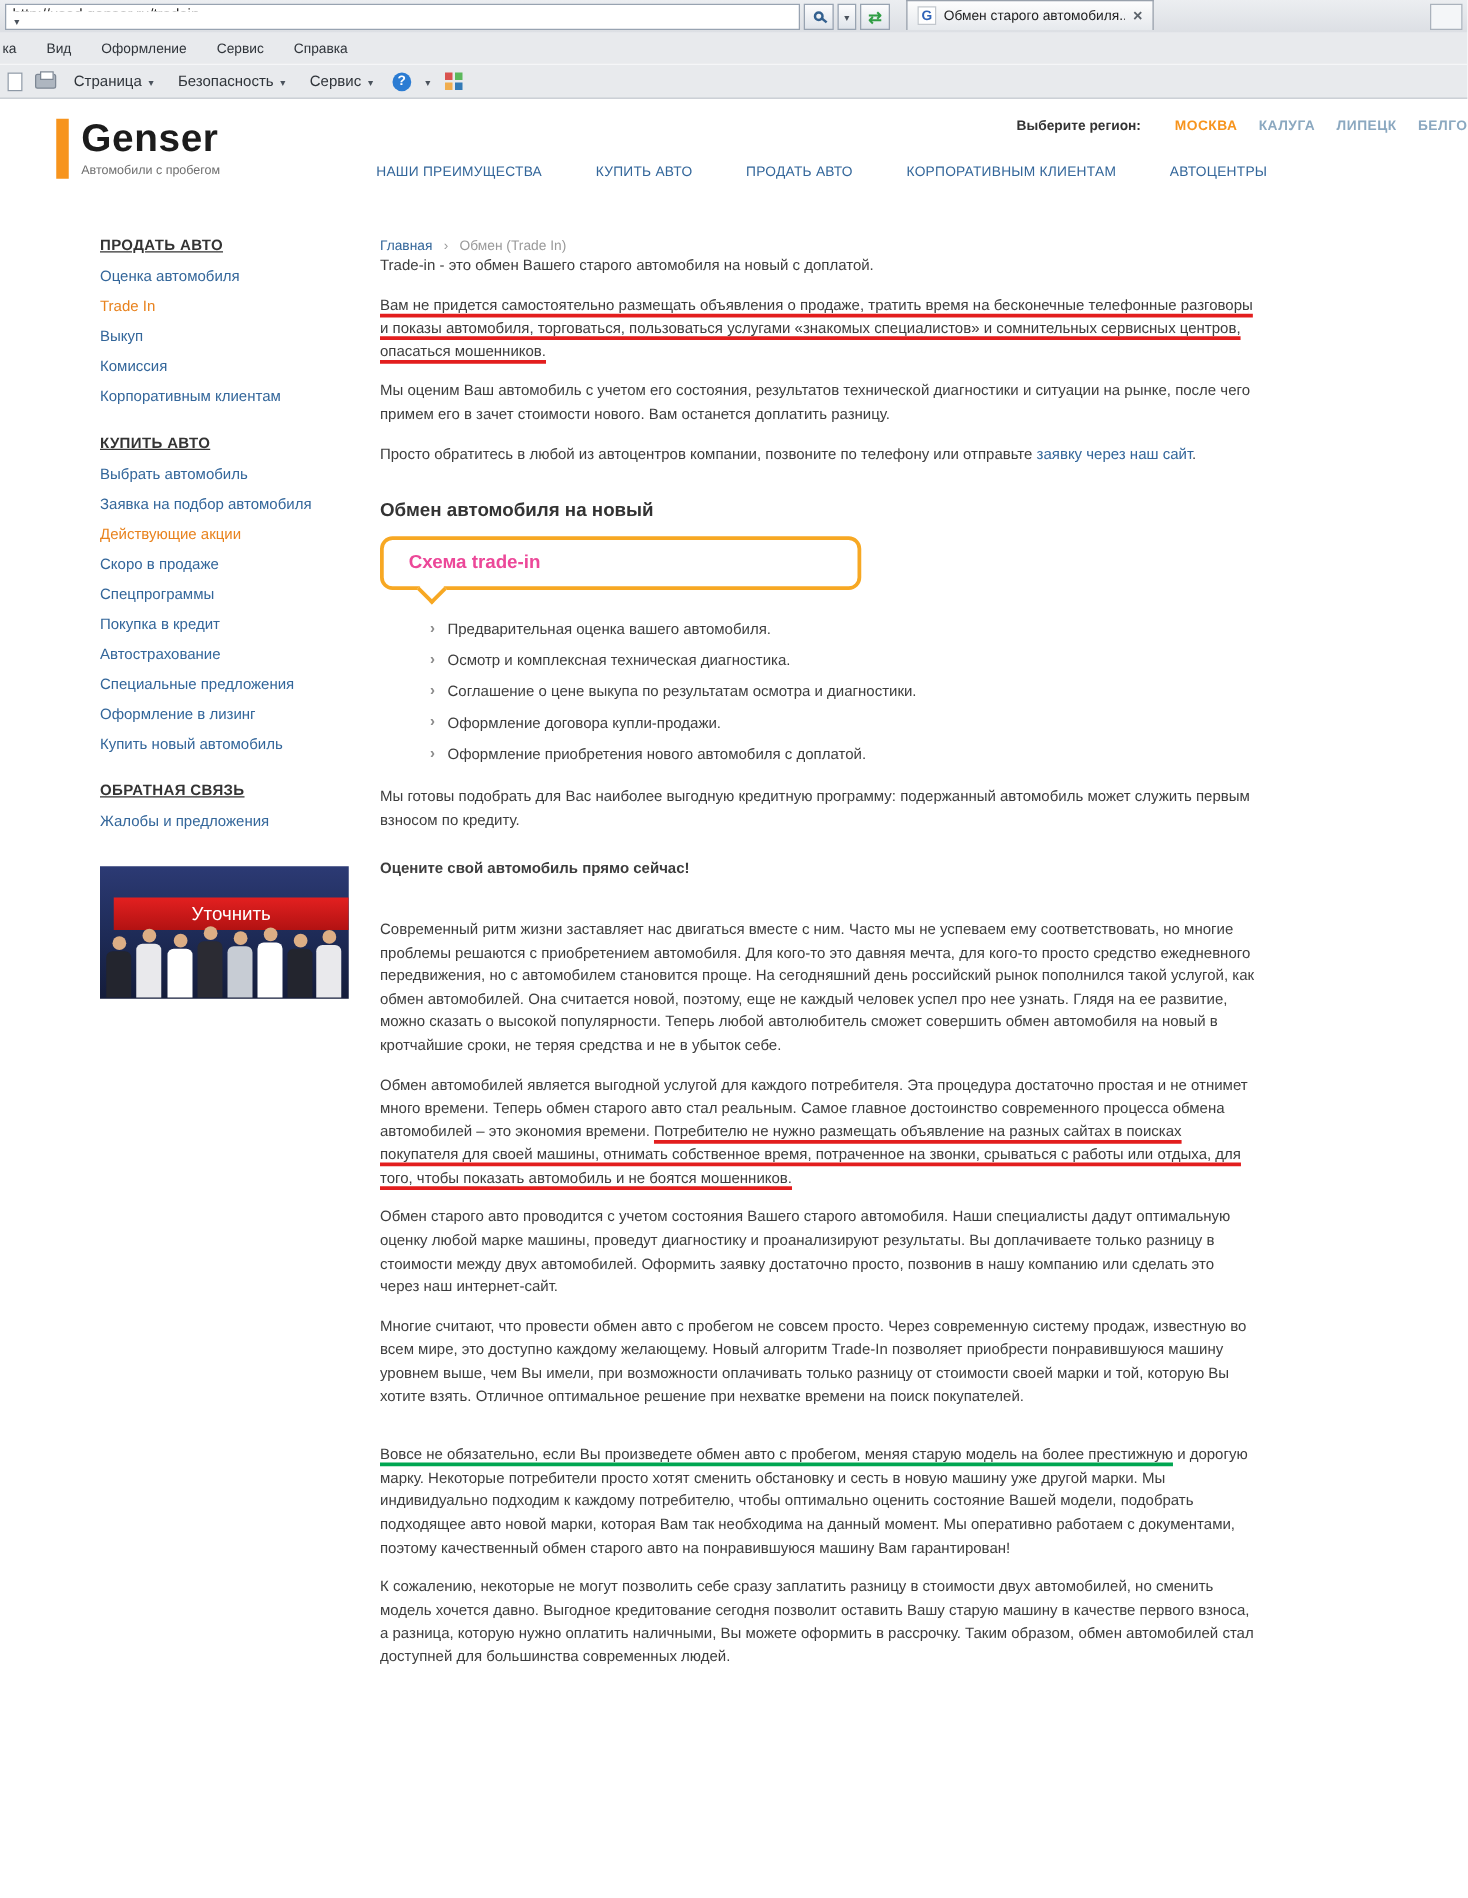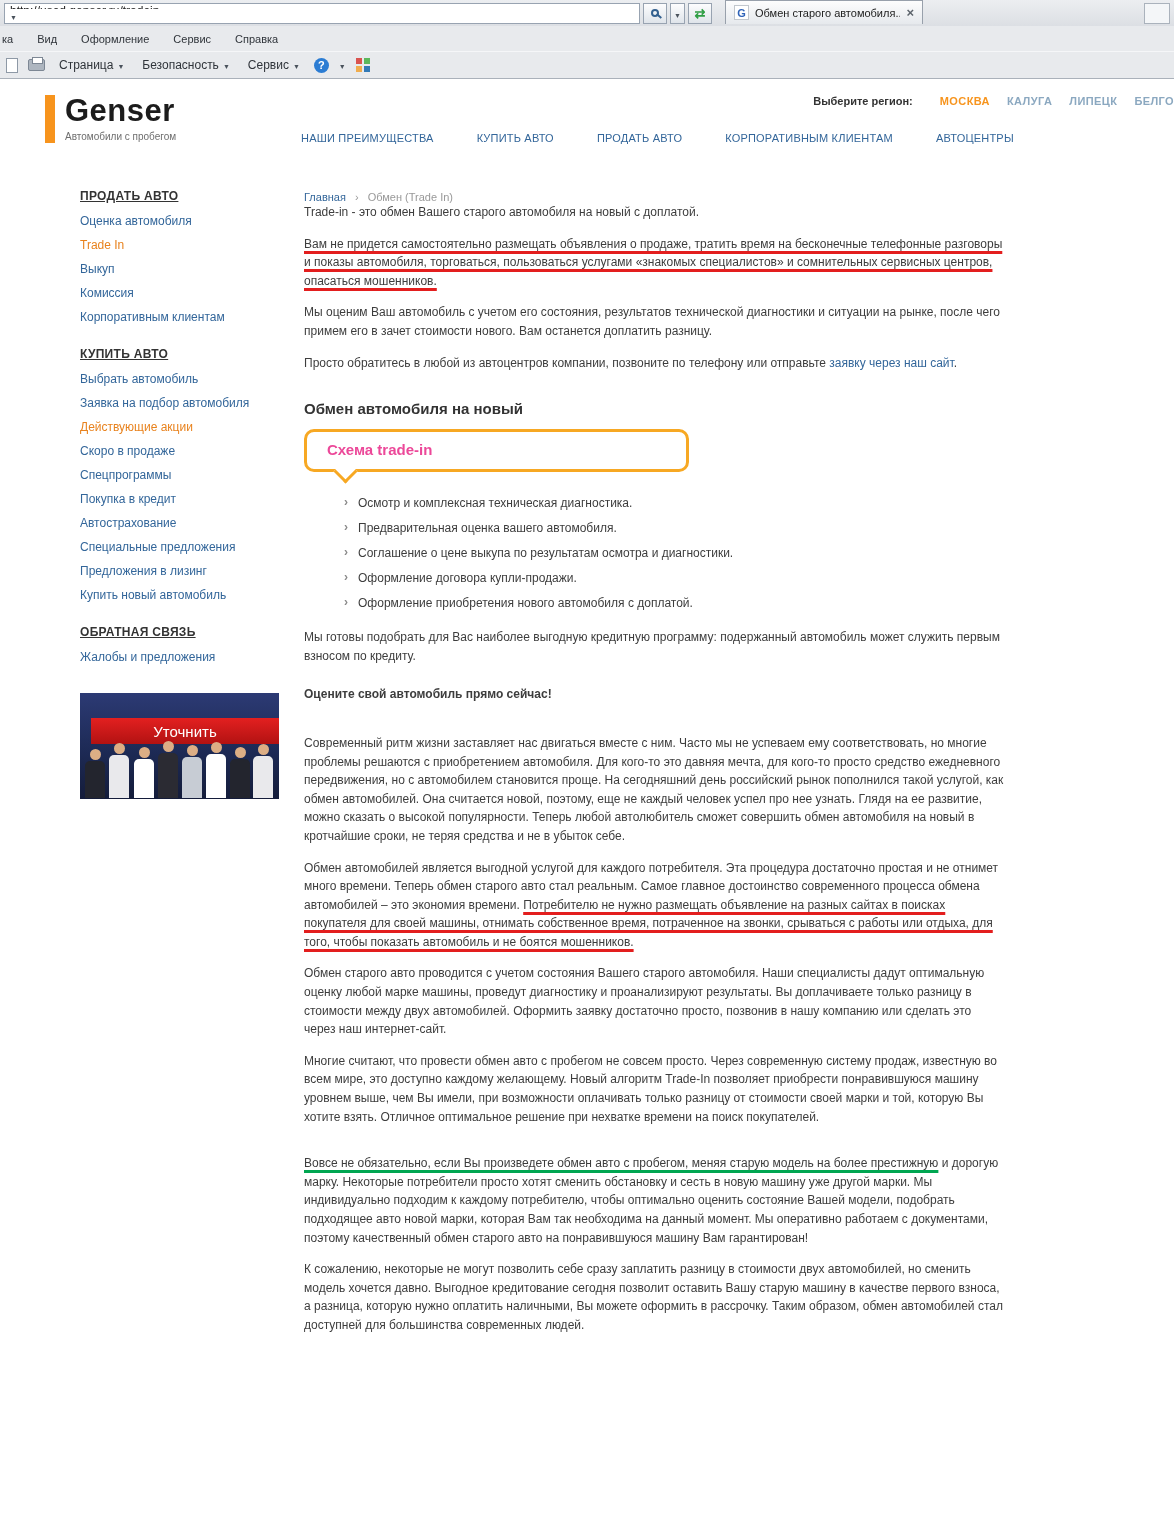--- a/index.html
+++ b/index.html
@@ -202,21 +202,21 @@
 
       <a class="sb-title">КУПИТЬ АВТО</a>
       <a class="sb-item">Выбрать автомобиль</a>
       <a class="sb-item">Заявка на подбор автомобиля</a>
       <a class="sb-item active">Действующие акции</a>
       <a class="sb-item">Скоро в продаже</a>
       <a class="sb-item">Спецпрограммы</a>
       <a class="sb-item">Покупка в кредит</a>
       <a class="sb-item">Автострахование</a>
       <a class="sb-item">Специальные предложения</a>
-      <a class="sb-item">Предложения в лизинг</a>
+      <a class="sb-item">Оформление в лизинг</a>
       <a class="sb-item">Купить новый автомобиль</a>
 
       <a class="sb-title">ОБРАТНАЯ СВЯЗЬ</a>
       <a class="sb-item">Жалобы и предложения</a>
 
       <div class="banner">
         <div class="banner-band">Уточнить</div>
         <div class="people">
           <i class="person" style="left:4px;height:50px;--s:#23252e"></i>
           <i class="person" style="left:28px;height:56px;--s:#e9e9ec"></i>
@@ -246,22 +246,22 @@
 
       <p><span>Просто обратитесь в любой из автоцентров компании, позвоните по телефону или отправьте </span><a class="inline-link">заявку через наш сайт</a><span>.</span></p>
 
       <h2 class="subtitle">Обмен автомобиля на новый</h2>
 
       <div class="scheme">
         <span>Схема trade-in</span>
       </div>
 
       <ul class="steps">
+        <li>Предварительная оценка вашего автомобиля.</li>
         <li>Осмотр и комплексная техническая диагностика.</li>
-        <li>Предварительная оценка вашего автомобиля.</li>
         <li>Соглашение о цене выкупа по результатам осмотра и диагностики.</li>
         <li>Оформление договора купли-продажи.</li>
         <li>Оформление приобретения нового автомобиля с доплатой.</li>
       </ul>
 
       <p>Мы готовы подобрать для Вас наиболее выгодную кредитную программу: подержанный автомобиль может служить первым взносом по кредиту.</p>
 
       <p class="cta">Оцените свой автомобиль прямо сейчас!</p>
 
       <p class="gap-top">Современный ритм жизни заставляет нас двигаться вместе с ним. Часто мы не успеваем ему соответствовать, но многие проблемы решаются с приобретением автомобиля. Для кого-то это давняя мечта, для кого-то просто средство ежедневного передвижения, но с автомобилем становится проще. На сегодняшний день российский рынок пополнился такой услугой, как обмен автомобилей. Она считается новой, поэтому, еще не каждый человек успел про нее узнать. Глядя на ее развитие, можно сказать о высокой популярности. Теперь любой автолюбитель сможет совершить обмен автомобиля на новый в кротчайшие сроки, не теряя средства и не в убыток себе.</p>

